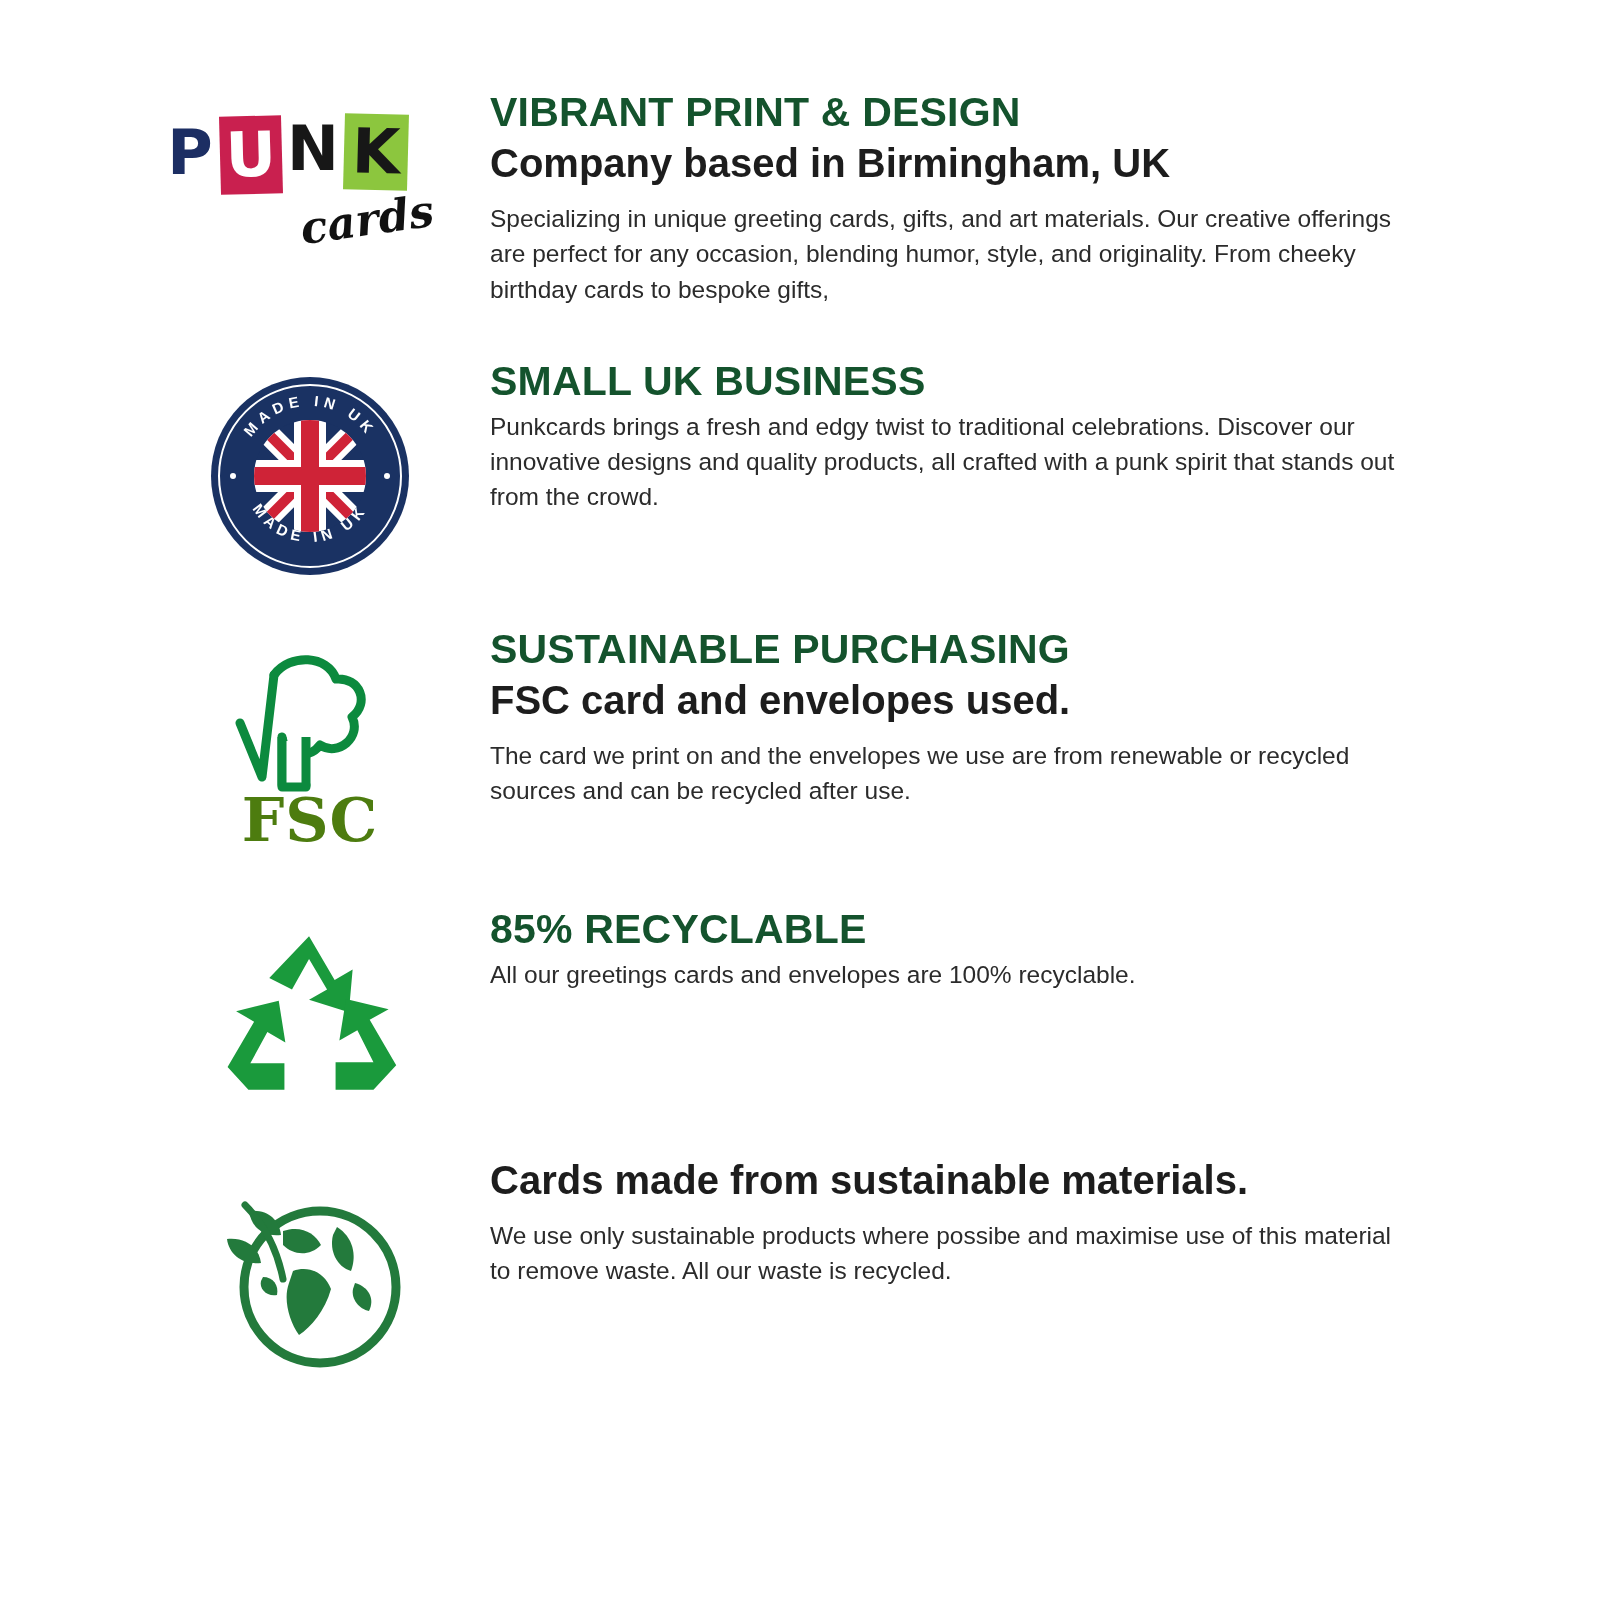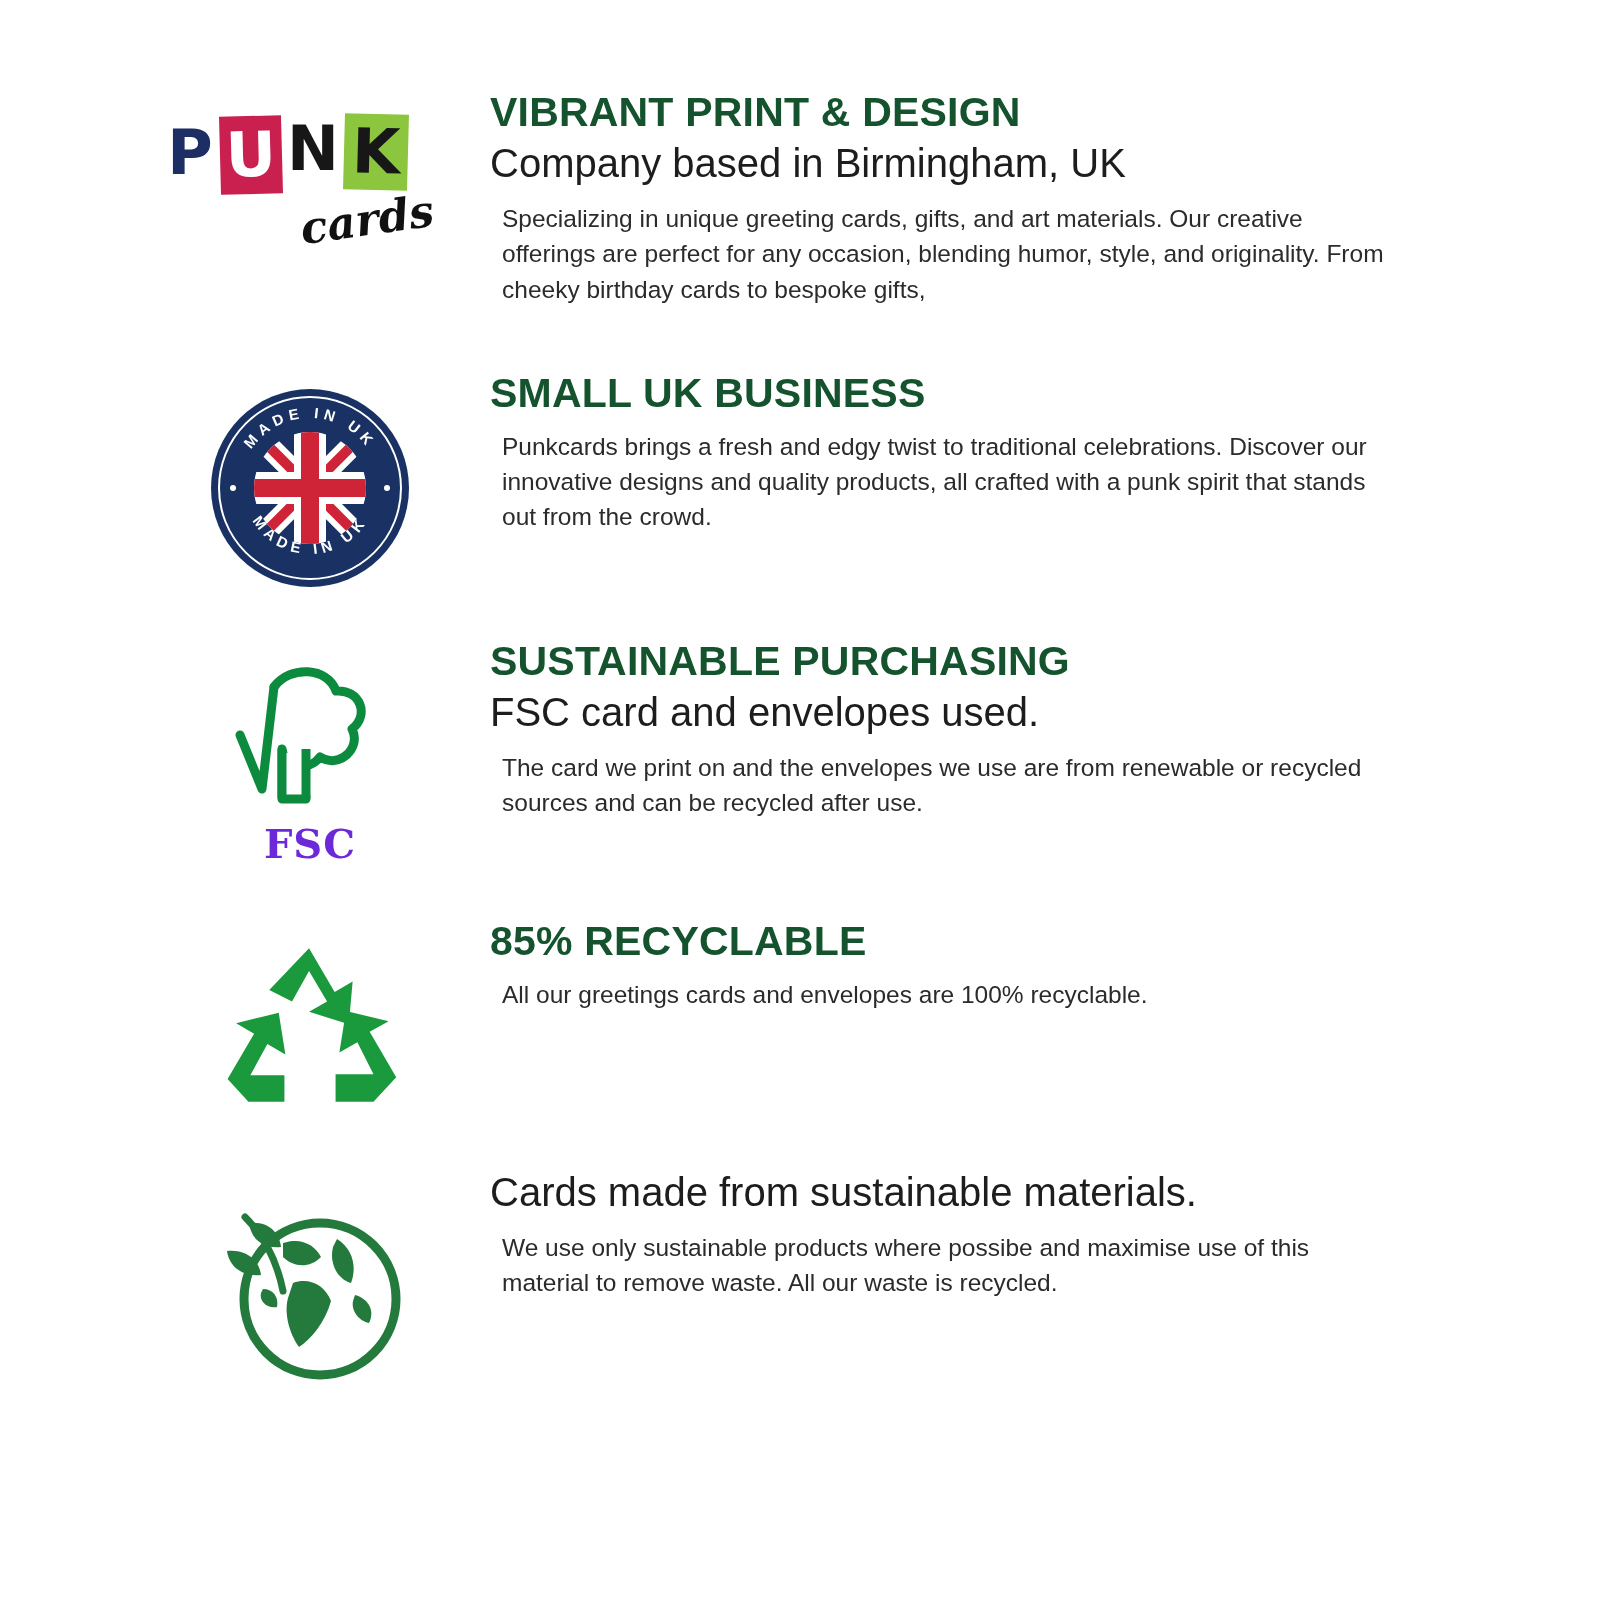--- a/index.html
+++ b/index.html
@@ -38,30 +38,30 @@
   .f-title {
     font-size: 41px;
     font-weight: bold;
     letter-spacing: 0.2px;
     line-height: 1.12;
     margin: 0 0 4px 0;
     color: #14532d;
   }
   .f-sub {
     font-size: 40px;
-    font-weight: 400;
+    font-weight: 700;
     line-height: 1.18;
     margin: 0 0 14px 0;
     color: #1d1d1d;
   }
   .f-body {
     font-size: 24.5px;
     font-weight: 400;
     line-height: 1.44;
-    margin: 12px;
+    margin: 0;
     color: #2b2b2b;
     max-width: 960px;
   }
 
   
   .punk-logo {
     position: relative;
     width: 300px;
     height: 150px;
   }
@@ -132,22 +132,22 @@
   .uk-flag .vr { position: absolute; left: 50%; top: 0; width: 18px; height: 100%; background: #cf2337; transform: translateX(-50%); }
   .uk-flag .hr { position: absolute; top: 50%; left: 0; height: 18px; width: 100%; background: #cf2337; transform: translateY(-50%); }
   .uk-text-svg { position: absolute; inset: 0; }
 
   
   .fsc { width: 200px; height: 210px; position: relative; }
   .fsc-word {
     position: absolute; bottom: 0; left: 50%; transform: translateX(-50%);
     font-family: "DejaVu Serif", serif;
     font-weight: bold;
-    font-size: 40px;
-    color: #6d28d9;
+    font-size: 60px;
+    color: #4d7c0f;
     letter-spacing: 1px;
   }
 
   
   .recycle { width: 210px; height: 180px; }
 
   
   .globe { width: 210px; height: 200px; }
 </style>
 </head>

